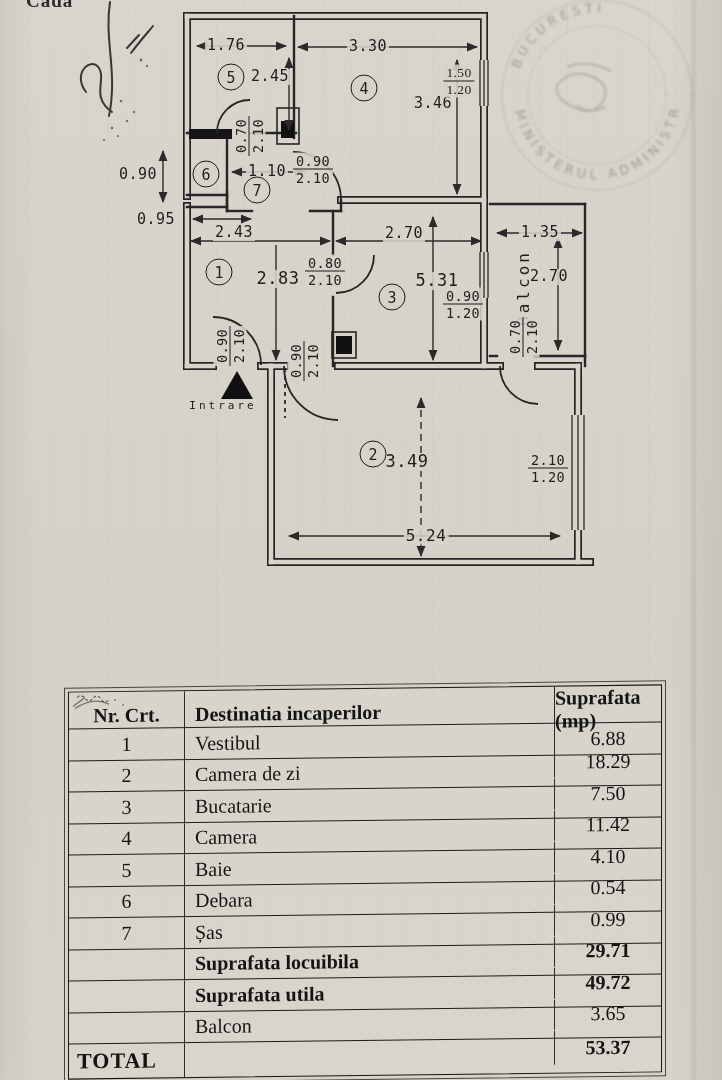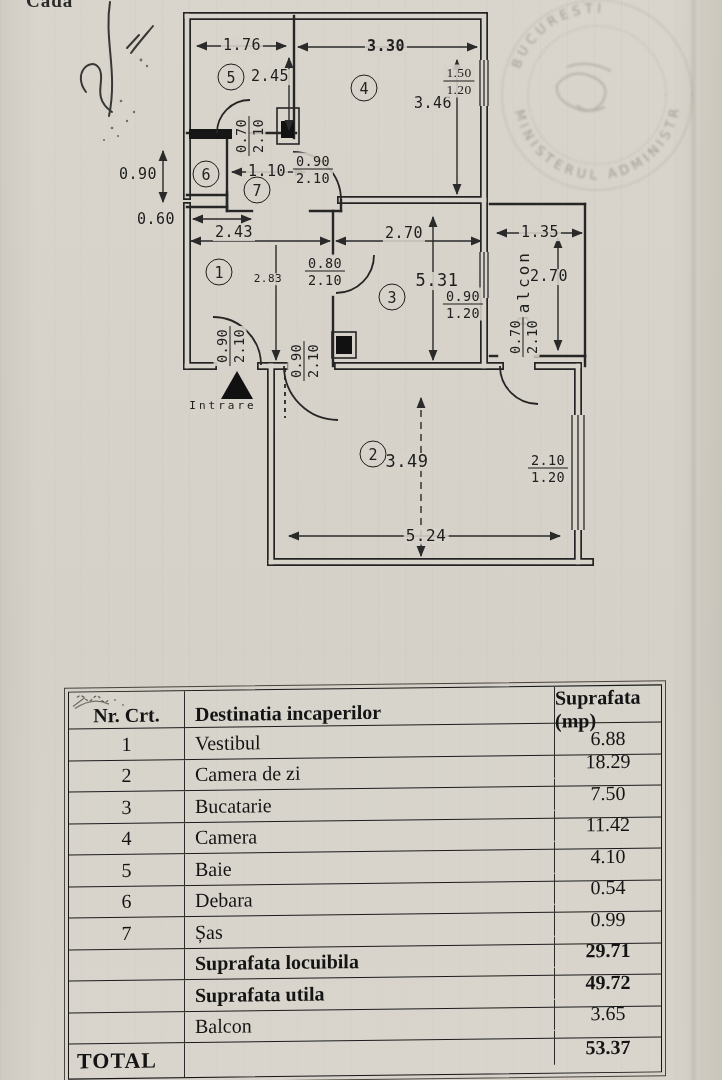--- a/index.html
+++ b/index.html
@@ -187,43 +187,43 @@
       <path d="M 558 238 V 350" marker-start="url(#arr)" marker-end="url(#arr)"></path>
       <path d="M 276 245 V 360" marker-end="url(#arr)"></path>
       <path d="M 433 217 V 360" marker-start="url(#arr)" marker-end="url(#arr)"></path>
       <path d="M 421 398 V 556" stroke-dasharray="7 5" marker-start="url(#arr)" marker-end="url(#arr)"></path>
       <path d="M 289 536 H 560" marker-start="url(#arr)" marker-end="url(#arr)"></path>
     </g>
 
     <polygon points="237,371 221,399 253,399" fill="#111"></polygon>
   </svg>
 
-  <span class="lbl" style="left:242px;top:46px;">1.76</span>
-  <span class="lbl" style="left:386px;top:47px;font-weight:bold;">3.30</span>
+  <span class="lbl" style="left:226px;top:46px;">1.76</span>
+  <span class="lbl" style="left:368px;top:47px;">3.30</span>
   <span class="lbl" style="left:270px;top:77px;">2.45</span>
   <span class="lbl" style="left:433px;top:104px;">3.46</span>
   <span class="frac" style="position:absolute;left:459px;top:81px;transform:translate(-50%,-50%);font-family:Liberation Serif, serif;">
     <span class="t">1.50</span>
     <span class="b">1.20</span>
   </span>
   <span class="frac rot" style="position:absolute;left:249px;top:136px;">
     <span class="t">0.70</span>
     <span class="b">2.10</span>
   </span>
   <span class="lbl" style="left:267px;top:172px;">1.10</span>
   <span class="frac" style="position:absolute;left:313px;top:169px;transform:translate(-50%,-50%);">
     <span class="t">0.90</span>
     <span class="b">2.10</span>
   </span>
   <span class="lbl nobg" style="left:138px;top:175px;">0.90</span>
-  <span class="lbl nobg" style="left:156px;top:220px;">0.60</span>
+  <span class="lbl nobg" style="left:156px;top:220px;">0.95</span>
   <span class="lbl" style="left:234px;top:233px;">2.43</span>
   <span class="lbl" style="left:404px;top:234px;">2.70</span>
   <span class="lbl" style="left:540px;top:233px;">1.35</span>
-  <span class="lbl" style="left:268px;top:279px;font-size:11px;">2.83</span>
+  <span class="lbl" style="left:278px;top:279px;font-size:17px;">2.83</span>
   <span class="frac" style="position:absolute;left:325px;top:271px;transform:translate(-50%,-50%);">
     <span class="t">0.80</span>
     <span class="b">2.10</span>
   </span>
   <span class="lbl" style="left:437px;top:281px;font-size:17px;">5.31</span>
   <span class="frac" style="position:absolute;left:463px;top:304px;transform:translate(-50%,-50%);">
     <span class="t">0.90</span>
     <span class="b">1.20</span>
   </span>
   <span class="lbl" style="left:549px;top:277px;">2.70</span>

